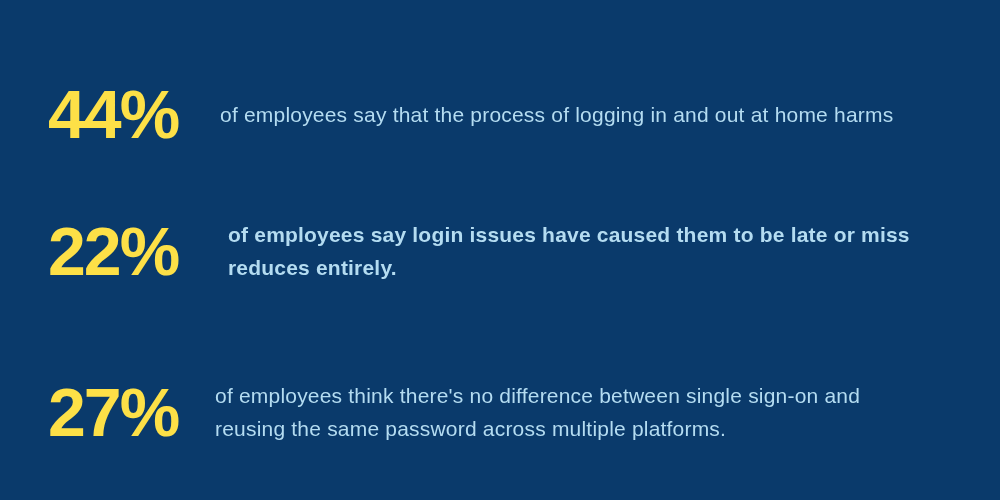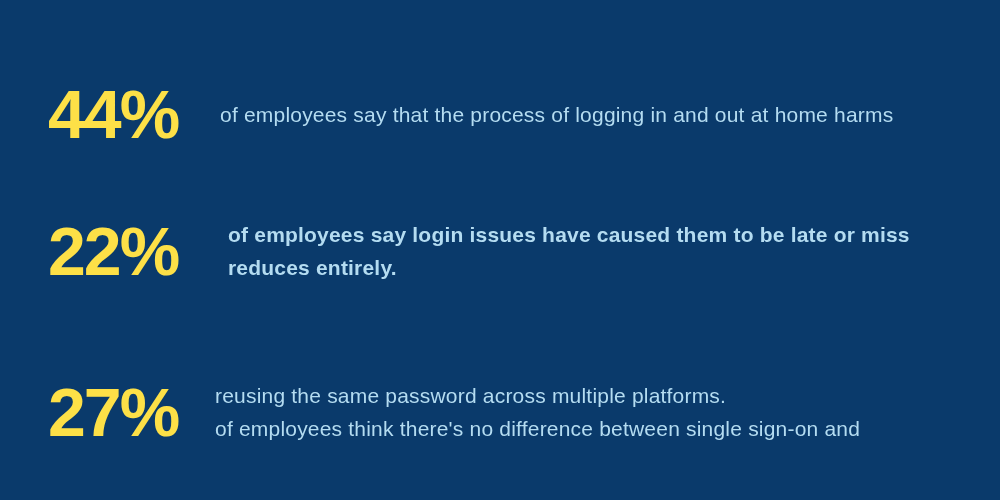--- a/index.html
+++ b/index.html
@@ -66,18 +66,18 @@
     <div class="stat-value">22%</div>
     <div class="stat-text">
       <div class="stat-line">of employees say login issues have caused them to be late or miss</div>
       <div class="stat-line">reduces entirely.</div>
     </div>
   </div>
 
   <div class="stat-row r3">
     <div class="stat-value">27%</div>
     <div class="stat-text">
+      <div class="stat-line">of employees think there's no difference between single sign-on and</div>
       <div class="stat-line">reusing the same password across multiple platforms.</div>
-      <div class="stat-line">of employees think there's no difference between single sign-on and</div>
     </div>
   </div>
 
 </div>
 
 </body></html>

